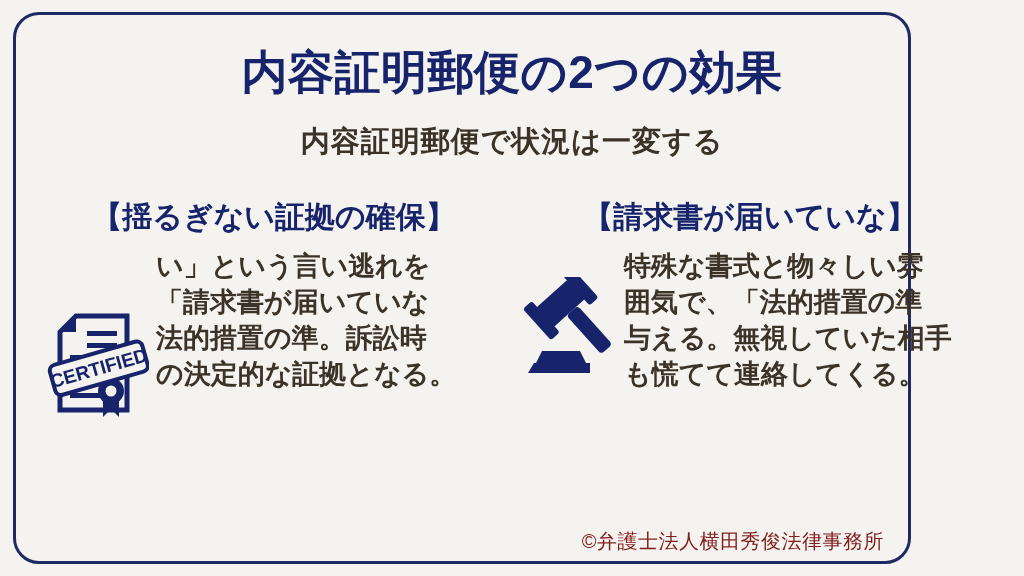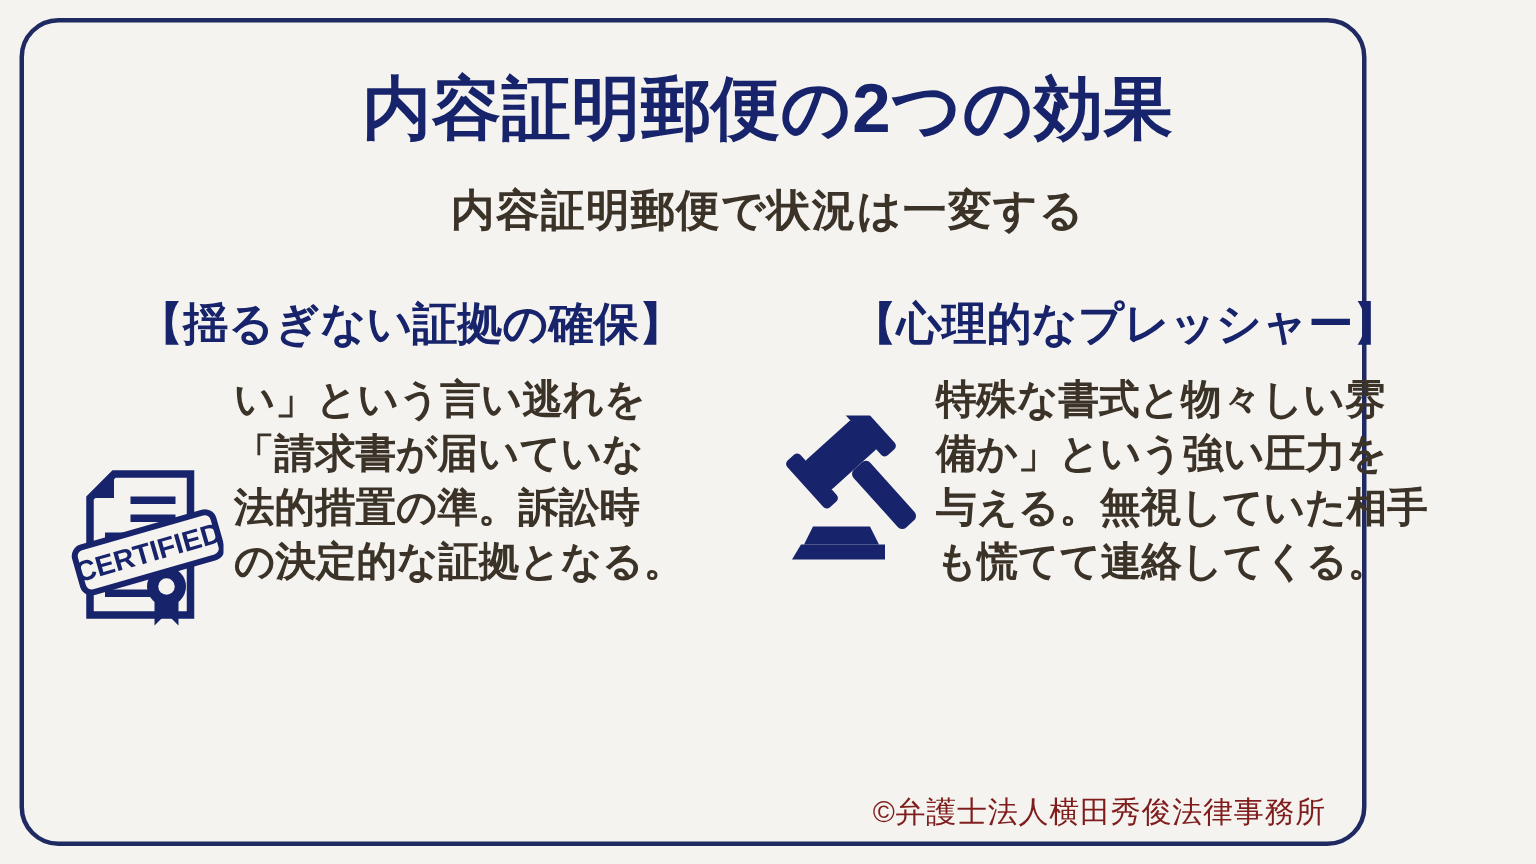--- a/index.html
+++ b/index.html
@@ -181,21 +181,21 @@
         <div class="body-text">
           <span class="line">い」という言い逃れを</span>
           <span class="line">「請求書が届いていな</span>
           <span class="line">法的措置の準。訴訟時</span>
           <span class="line">の決定的な証拠となる。</span>
         </div>
       </div>
     </div>
 
     <div class="column right">
-      <div class="col-heading">【心理的なプレッシャー】</div>
+      <div class="col-heading">【請求書が届いていな】</div>
       <div class="col-body-row">
         <div class="icon-holder">
           <span>
             <svg width="96" height="100" viewBox="0 0 96 100" aria-hidden="true">
               <g fill="#17246b">
 
                 <g transform="rotate(-42 44 30)">
                   <rect x="22" y="12" width="44" height="26" rx="3"></rect>
                   <rect x="12" y="4" width="12" height="42" rx="3"></rect>
                   <rect x="64" y="4" width="12" height="42" rx="3"></rect>
@@ -206,21 +206,21 @@
                 </g>
 
                 <path d="M14 86 H70 V96 H8 Z"></path>
                 <path d="M22 74 H60 L66 86 H16 Z"></path>
               </g>
             </svg>
           </span>
         </div>
         <div class="body-text">
           <span class="line">特殊な書式と物々しい雰</span>
-          <span class="line">備か」という強い圧力を</span>
+          <span class="line">囲気で、「法的措置の準</span>
           <span class="line">与える。無視していた相手</span>
           <span class="line">も慌てて連絡してくる。</span>
         </div>
       </div>
     </div>
 
   </div>
 
   <div class="footer">©弁護士法人横田秀俊法律事務所</div>
 

